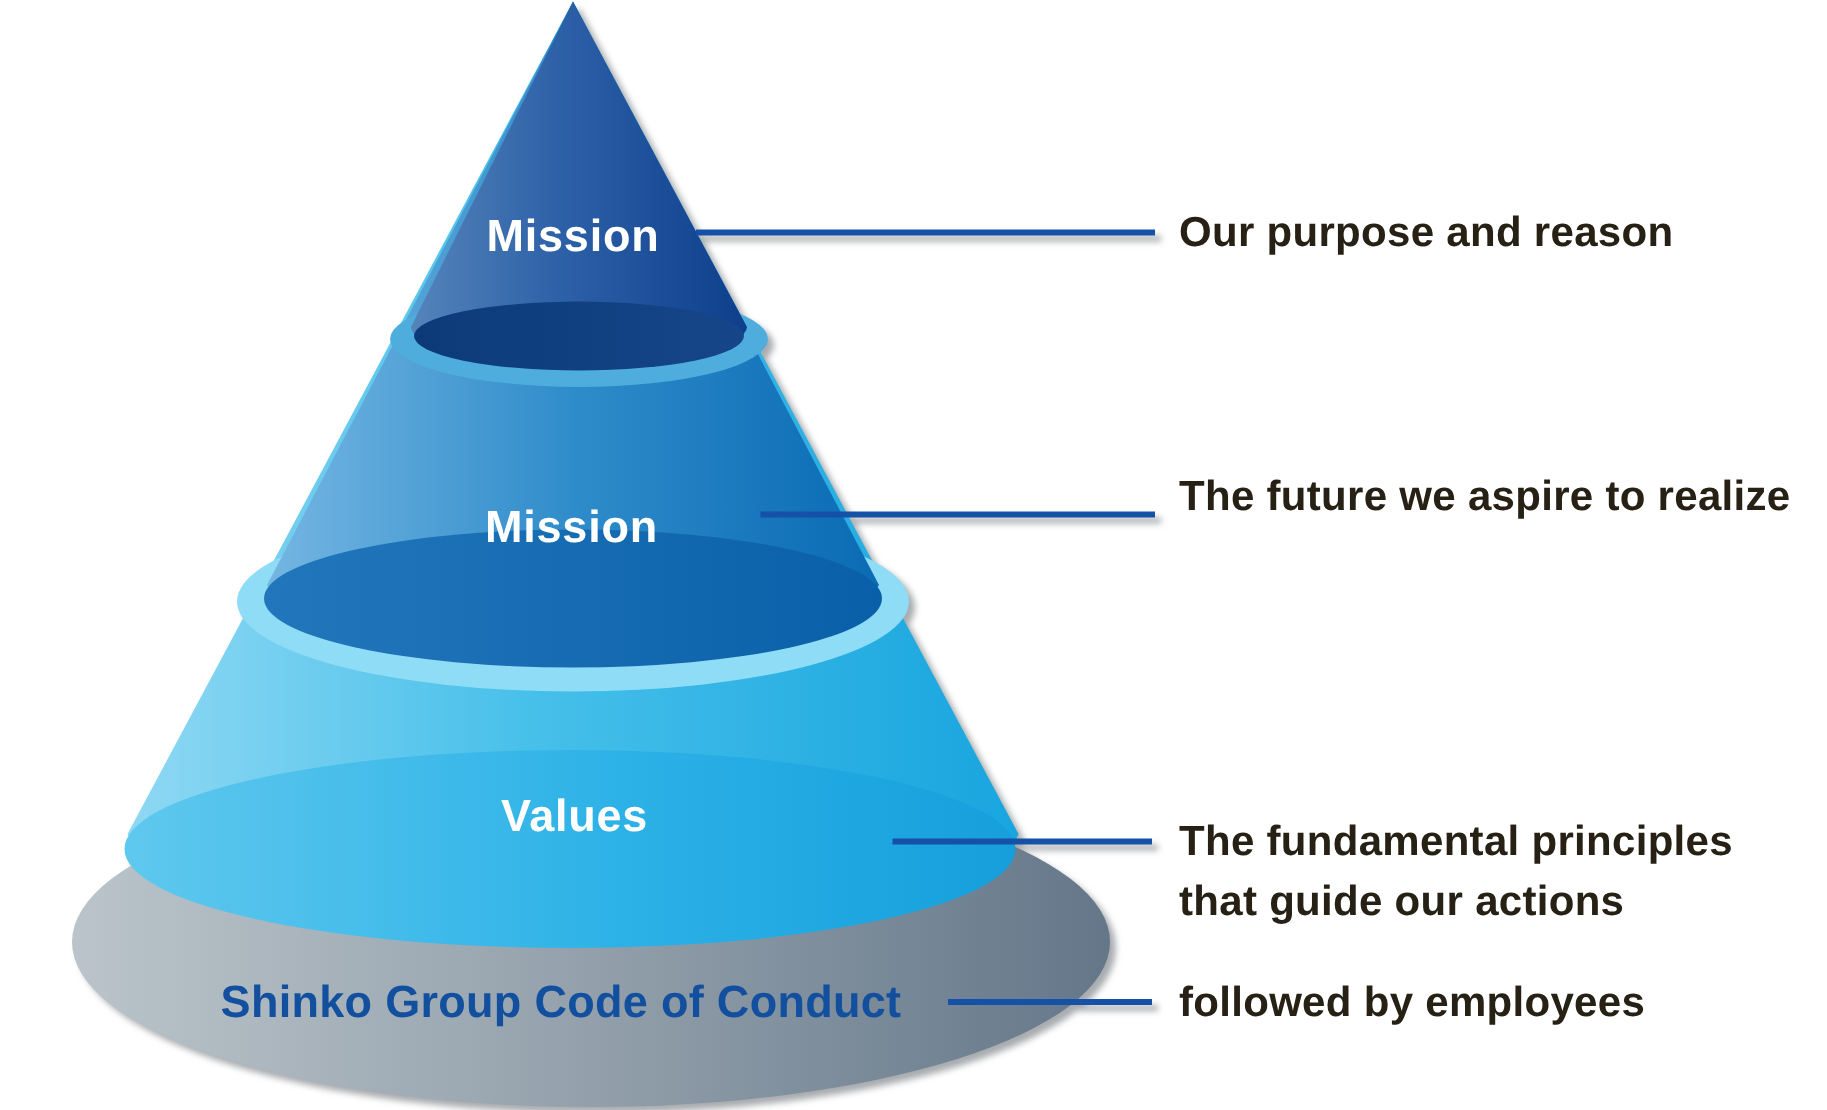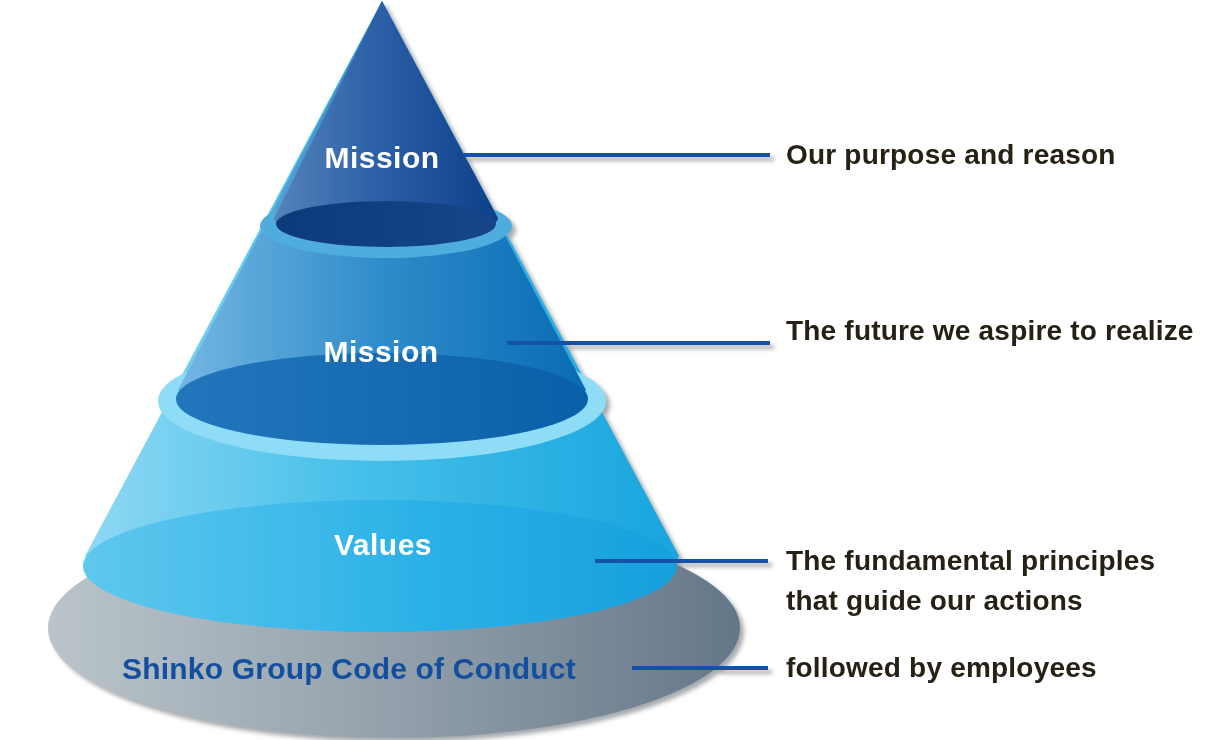--- a/index.html
+++ b/index.html
@@ -11,21 +11,21 @@
     filter:drop-shadow(4px 4px 2px rgba(98,103,110,.55));}
   .lvl-label{
     position:absolute;text-align:center;color:#ffffff;
     font-size:30px;font-weight:600;line-height:44px;letter-spacing:.5px;
     white-space:nowrap;
   }
   .lbl-mission{left:238px;top:136px;width:240px;}
   .lbl-vision{left:237px;top:330px;width:240px;}
   .lbl-values{left:239px;top:523px;width:240px;}
   .lbl-conduct{
-    position:absolute;left:98px;top:647px;width:504px;
+    position:absolute;left:98px;top:647px;width:504px;text-align:center;
     color:#134f9f;font-size:30px;font-weight:bold;line-height:44px;
     letter-spacing:.2px;white-space:nowrap;
   }
   .annot{
     position:absolute;left:762px;width:456px;
     color:#272115;font-size:28px;font-weight:bold;line-height:40px;
     letter-spacing:.2px;white-space:nowrap;
   }
   .annot-1{top:135px;}
   .annot-2{top:311px;}

